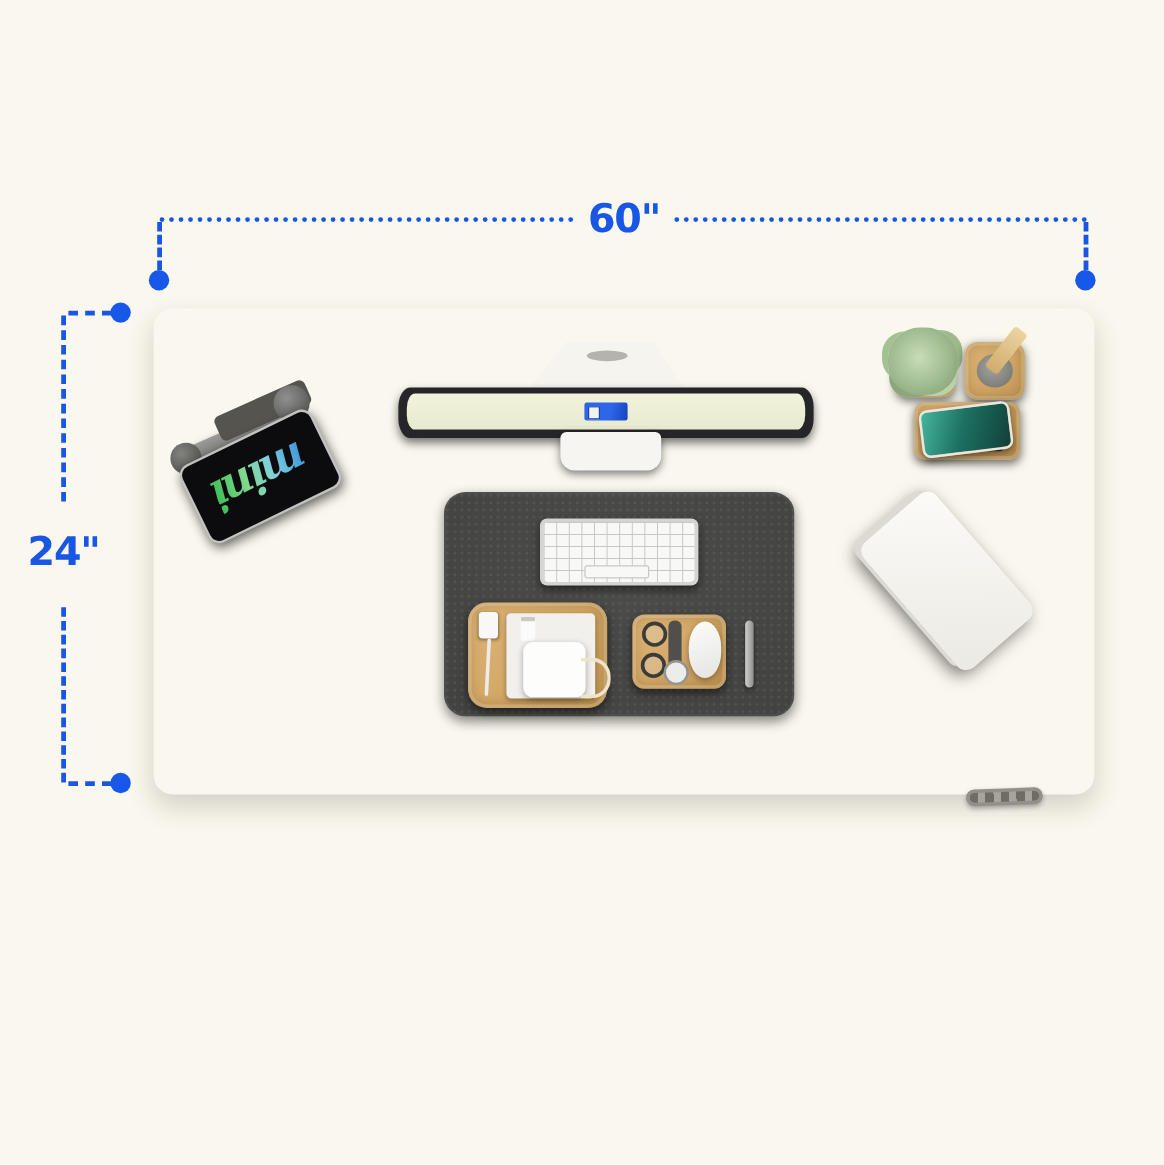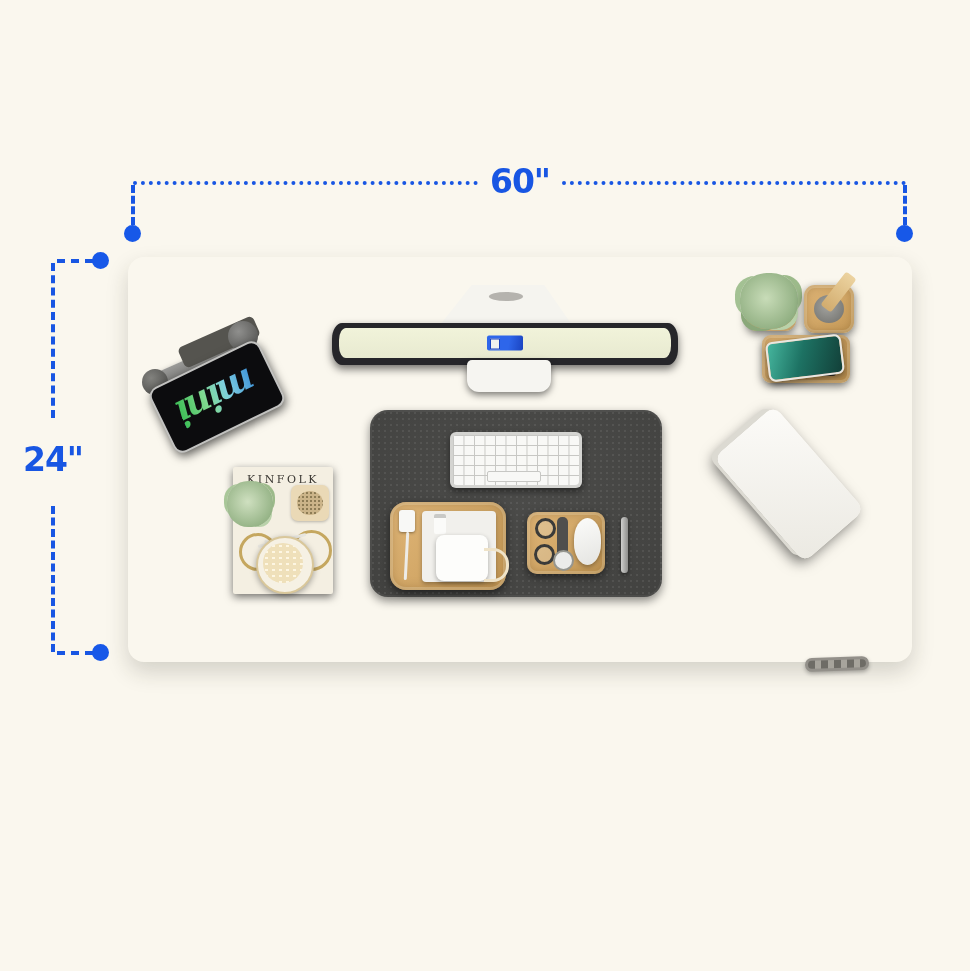--- a/index.html
+++ b/index.html
@@ -215,34 +215,20 @@
 
     <div class="abs wood tray-right">
       <div class="abs lens" style="left:8px;top:6px;"></div>
       <div class="abs lens" style="left:7px;top:32px;"></div>
       <div class="abs watch-strap"></div>
       <div class="abs watch-face"></div>
       <div class="abs mouse"></div>
     </div>
     <div class="abs pen"></div>
 
-    <div class="abs magazine">
-      <div class="abs mag-title">KINFOLK</div>
-      <div class="abs mag-dish">
-        <div class="abs mag-dish-inner"></div>
-      </div>
-      <div class="abs mag-plant"></div>
-      <div class="abs wheel" style="left:6px;top:66px;width:32px;height:32px;"></div>
-      <div class="abs wheel" style="left:58px;top:63px;width:35px;height:35px;"></div>
-      <div class="abs bike-frame" style="left:24px;top:72px;width:50px;transform:rotate(-14deg);"></div>
-      <div class="abs bike-frame" style="left:30px;top:80px;width:40px;transform:rotate(22deg);"></div>
-      <div class="abs cup">
-        <div class="abs cup-latte"></div>
-      </div>
-    </div>
 
     <div class="abs laptop"></div>
 
     <div class="abs controller">
       <div class="abs controller-keys"></div>
     </div>
 
   </div>
 </div>
 

